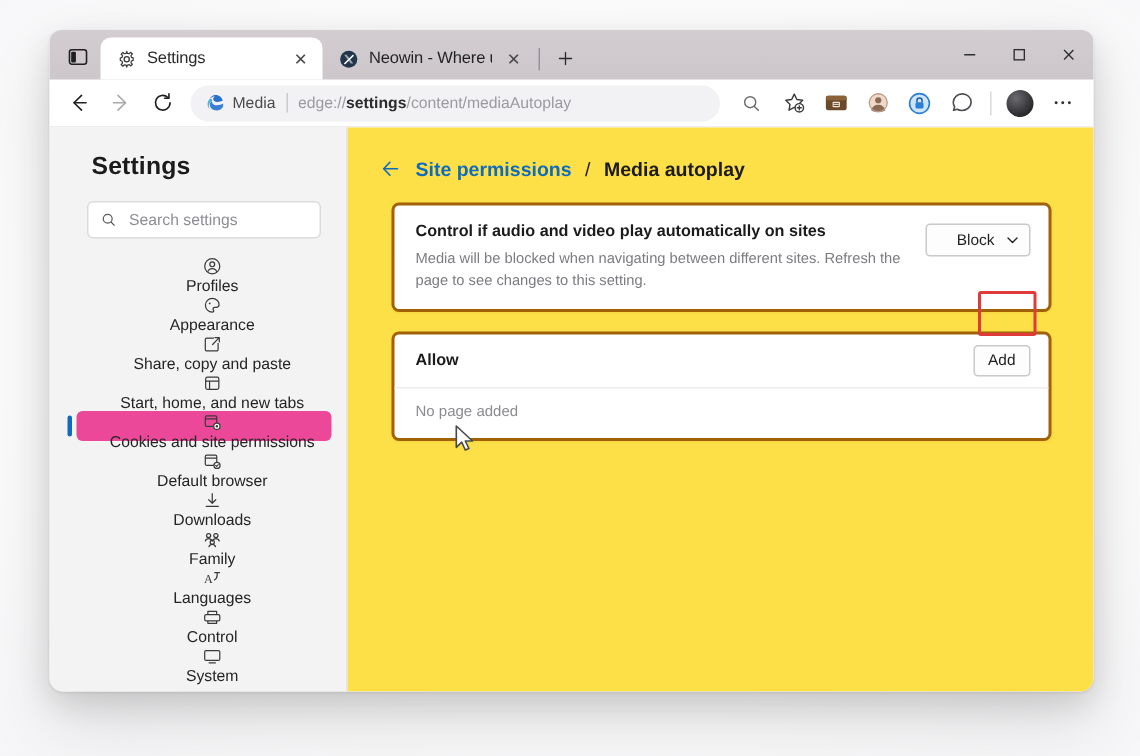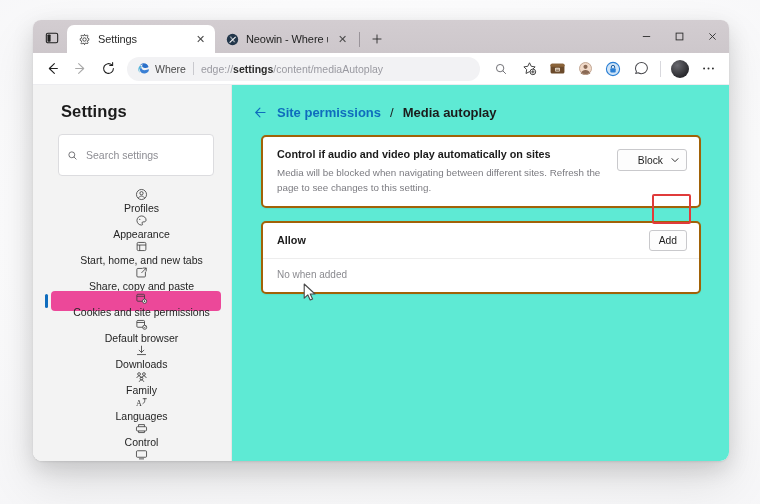--- a/index.html
+++ b/index.html
@@ -213,21 +213,21 @@
   }
   .settings-title {
     font-size: 16.5px;
     font-weight: 600;
     color: #1b1b1b;
     padding: 0 0 0 28px;
     letter-spacing: 0.1px;
   }
   .search-wrap {
     margin: 13px 17px 0 25px;
-    height: 42px;
+    height: 25px;
     background: #ffffff;
     border: 1px solid #dcdcdf;
     border-radius: 4px;
     display: flex;
     align-items: center;
     padding: 0 8px;
     gap: 8px;
   }
   .search-wrap input {
     border: none;
@@ -277,21 +277,21 @@
     width: 14px; height: 14px;
     flex: 0 0 14px;
     display: flex; align-items: center; justify-content: center;
     color: #3a3a3a;
   }
   .navitem .nav-label { line-height: 1; }
 
   
   .main {
     flex: 1 1 auto;
-    background: #5eead4;
+    background: #fde047;
     border-left: 1px solid #e6e6e6;
     padding: 19px 28px 0 19px;
     overflow: hidden;
   }
 
   .breadcrumb {
     display: flex;
     align-items: center;
     gap: 9px;
     font-size: 13px;
@@ -512,21 +512,21 @@
       </svg>
     </div>
 
     <div class="omnibox">
       <span class="omni-brand">
         <svg width="13" height="13" viewBox="0 0 16 16">
           <path d="M14.4 11.2c-1 1.9-3 3.1-5.2 3.1-3.3 0-5.6-2.2-5.6-4.7 0-1.3.7-2.5 1.7-3.1-.2 1.9 1.4 3.6 4 3.6 2 0 3.8-.6 5.1-1.4.2.8.2 1.7 0 2.5z" fill="#3b7fd4"></path>
           <path d="M8.2 1.6c3 0 5.4 2 6 4.6-1.1.7-2.8 1.2-4.5 1.2-2.1 0-3.4-1.1-3.4-2.4 0-1 .6-1.9 1.5-2.3-1.8.2-3.4 1-4.5 2.3C4.1 3 6 1.6 8.2 1.6z" fill="#2a6fc9"></path>
           <path d="M3.3 5c-1 1.2-1.6 2.7-1.6 4.3 0 1.7.8 3.2 2.1 4.2-.9-1.1-1.2-2.4-.9-3.7.3-1.4 1.3-2.7 2.7-3.5-.2-.5-.3-.9-.2-1.3h-2.1z" fill="#4fb3d9"></path>
         </svg>
-        <span>Where</span>
+        <span>Media</span>
       </span>
       <span class="omni-sep"></span>
       <span class="omni-url"><span>edge://</span><b>settings</b><span>/content/mediaAutoplay</span></span>
     </div>
 
     <div class="tb-btn">
       <svg width="14" height="14" viewBox="0 0 16 16" fill="none">
         <circle cx="7" cy="7" r="4.2" stroke="#6b6b70" stroke-width="1.1"></circle>
         <path d="M10.2 10.2l3 3" stroke="#6b6b70" stroke-width="1.1" stroke-linecap="round"></path>
       </svg>
@@ -629,37 +629,37 @@
                 </svg>
           </span>
           <span class="nav-label">Appearance</span>
         </div>
           </div>
 
         <div class="navrow" style="margin-top:6px">
             <div class="navitem">
           <span class="nav-ico">
             <svg width="13" height="13" viewBox="0 0 16 16" fill="none">
+                  <path d="M9.4 3H3.5A1.2 1.2 0 0 0 2.3 4.2v8.1a1.2 1.2 0 0 0 1.2 1.2h8.1a1.2 1.2 0 0 0 1.2-1.2V7" stroke="#3a3a3a" stroke-width="1"></path>
+                  <path d="M8.3 8.2L13.7 2.6M10.2 2.5h3.6v3.6" stroke="#3a3a3a" stroke-width="1" stroke-linecap="round" stroke-linejoin="round"></path>
+                </svg>
+          </span>
+          <span class="nav-label">Share, copy and paste</span>
+        </div>
+          </div>
+
+        <div class="navrow" style="margin-top:6px">
+            <div class="navitem">
+          <span class="nav-ico">
+            <svg width="13" height="13" viewBox="0 0 16 16" fill="none">
                   <rect x="2.6" y="3" width="10.8" height="10" rx="1.5" stroke="#3a3a3a" stroke-width="1"></rect>
                   <path d="M2.6 6.2h10.8M5.8 6.2v6.8" stroke="#3a3a3a" stroke-width="1"></path>
                 </svg>
           </span>
           <span class="nav-label">Start, home, and new tabs</span>
-        </div>
-          </div>
-
-        <div class="navrow" style="margin-top:6px">
-            <div class="navitem">
-          <span class="nav-ico">
-            <svg width="13" height="13" viewBox="0 0 16 16" fill="none">
-                  <path d="M9.4 3H3.5A1.2 1.2 0 0 0 2.3 4.2v8.1a1.2 1.2 0 0 0 1.2 1.2h8.1a1.2 1.2 0 0 0 1.2-1.2V7" stroke="#3a3a3a" stroke-width="1"></path>
-                  <path d="M8.3 8.2L13.7 2.6M10.2 2.5h3.6v3.6" stroke="#3a3a3a" stroke-width="1" stroke-linecap="round" stroke-linejoin="round"></path>
-                </svg>
-          </span>
-          <span class="nav-label">Share, copy and paste</span>
         </div>
           </div>
 
         <div class="navrow" style="margin-top:6px">
             <div class="navitem selected">
           <span class="nav-ico">
             <svg width="13" height="13" viewBox="0 0 16 16" fill="none">
                   <rect x="2.3" y="2.8" width="9.4" height="8.6" rx="1.2" stroke="#3a3a3a" stroke-width="1"></rect>
                   <path d="M2.3 5.3h9.4" stroke="#3a3a3a" stroke-width="1"></path>
                   <circle cx="11.8" cy="11.3" r="2.6" fill="#ffffff" stroke="#3a3a3a" stroke-width="1"></circle>
@@ -780,21 +780,21 @@
         </div>
       </div>
 
       <div class="card card-list">
         <div class="cl-header">
           <span class="cl-title">Allow</span>
           <span class="add-btn-wrap">
             <button class="add-btn">Add</button>
           </span>
         </div>
-        <div class="cl-empty">No when added</div>
+        <div class="cl-empty">No page added</div>
       </div>
 
     </div>
   </div>
 </div>
 
 <div class="annot-box"></div>
 
 <div class="cursor">
   <svg width="16" height="20" viewBox="0 0 16 20">

